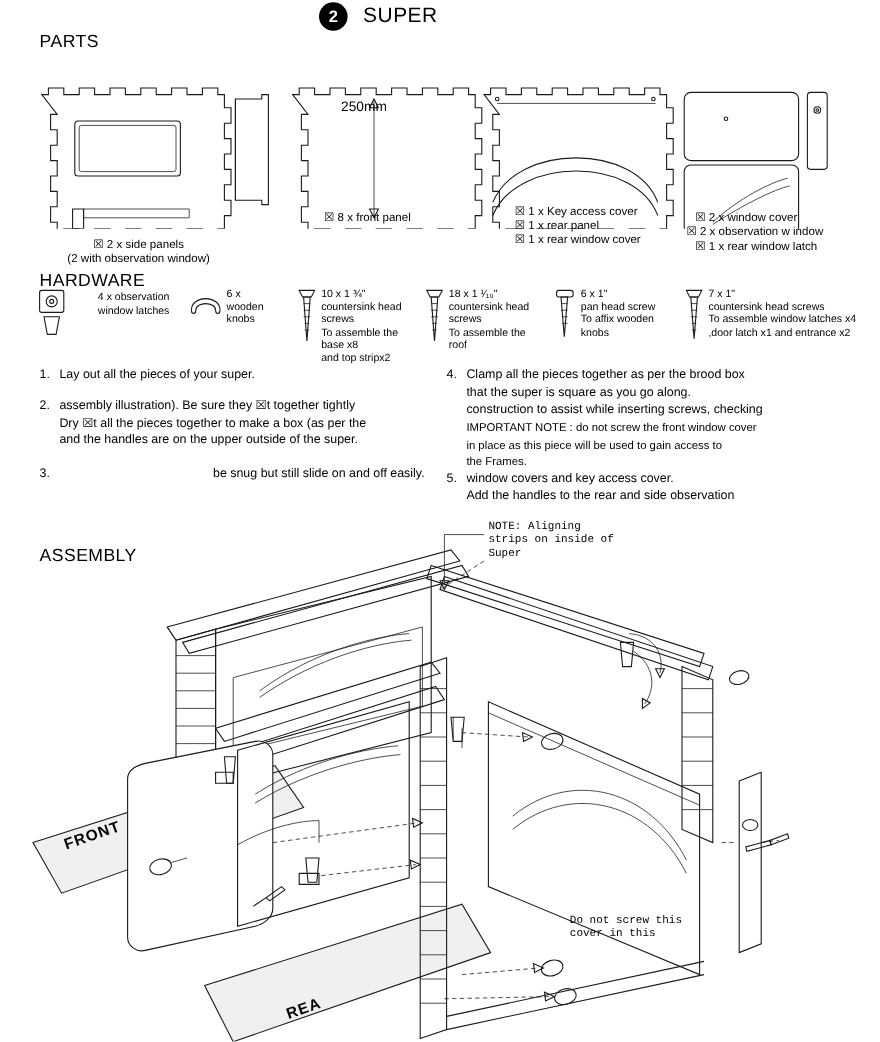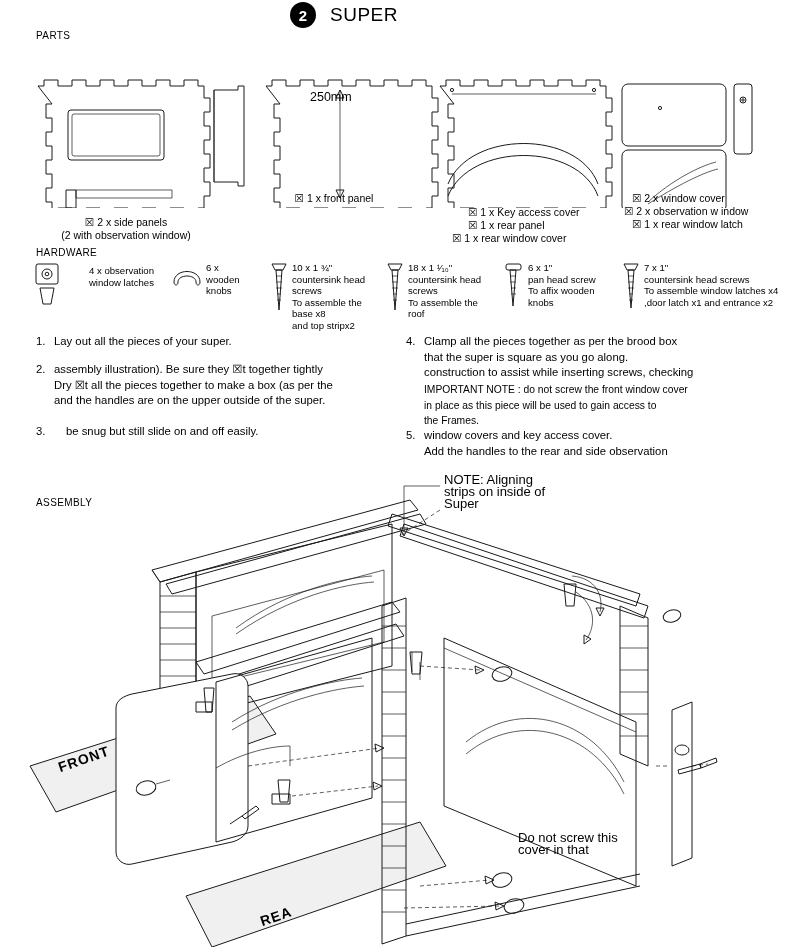--- a/index.html
+++ b/index.html
@@ -16,40 +16,40 @@
   
   .header{position:absolute;left:0;top:0;width:800px;height:34px;}
   .step-badge{
     position:absolute;left:290px;top:2px;width:26px;height:26px;border-radius:50%;
     background:#000;color:#fff;font-size:15px;font-weight:bold;
     display:flex;align-items:center;justify-content:center;
   }
   .step-title{position:absolute;left:330px;top:4px;font-size:19px;letter-spacing:.5px;}
 
   
-  .sec-label{position:absolute;font-size:10px;letter-spacing:.4px;}
+  .sec-label{position:absolute;font-size:16px;letter-spacing:.4px;}
   #lbl-parts{left:36px;top:30px;}
   #lbl-hardware{left:36px;top:247px;}
   #lbl-assembly{left:36px;top:497px;}
 
   
   .parts-area{position:absolute;left:0;top:38px;width:800px;height:200px;}
   .caption{position:absolute;font-size:10.5px;line-height:13px;text-align:center;}
 
   
   .hw{position:absolute;font-size:9.6px;line-height:11.5px;}
 
   
   .instr{position:absolute;font-size:11.3px;line-height:15.5px;}
   .instr .num{position:absolute;left:0;top:0;width:18px;}
   .instr .body{margin-left:18px;display:block;}
   .note-small{font-size:10.3px;}
 
   
-  .asm-note{position:absolute;font-size:13px;line-height:12px;}
+  .asm-note{position:absolute;font-size:10px;line-height:12px;font-family:Liberation Mono, monospace;}
 
   
   .banner-text{position:absolute;font-size:14px;font-weight:bold;letter-spacing:1px;}
 
   svg{display:block;}
   .ln{fill:none;stroke:#1a1a1a;stroke-width:1;}
   .ln-thin{fill:none;stroke:#1a1a1a;stroke-width:.7;}
   .ln-dash{fill:none;stroke:#1a1a1a;stroke-width:.7;stroke-dasharray:4 3;}
   .fillw{fill:#ffffff;stroke:#1a1a1a;stroke-width:1;}
   .fillg{fill:#f0f0f0;stroke:#1a1a1a;stroke-width:1;}
@@ -123,26 +123,26 @@
         <circle class="ln" cx="743" cy="62" r="3"></circle>
         <circle class="ln" cx="743" cy="62" r="1.2"></circle>
       </g>
     </svg>
 
     <div class="caption" style="left:26px;top:154px;width:200px;margin-top:24px;">
       <div>☒ 2 x side panels</div>
       <div>(2 with observation window)</div>
     </div>
     <div class="caption" style="left:244px;top:154px;width:180px;">
-      <div>☒ 1 x front panel</div>
-    </div>
-    <div class="caption" style="left:432px;top:168px;width:200px;text-align:left;">
+      <div>☒ 8 x front panel</div>
+    </div>
+    <div class="caption" style="left:432px;top:148px;width:200px;text-align:left;">
       <div style="margin-left:36px;">☒ 1 x Key access cover</div>
       <div style="margin-left:36px;">☒ 1 x rear panel</div>
-      <div style="margin-left:20px;">☒ 1 x rear window cover</div>
+      <div style="margin-left:36px;">☒ 1 x rear window cover</div>
     </div>
     <div class="caption" style="left:614px;top:154px;width:190px;text-align:left;">
       <div style="margin-left:18px;">☒ 2 x window cover</div>
       <div style="margin-left:10px;">☒ 2 x observation w indow</div>
       <div style="margin-left:18px;">☒ 1 x rear window latch</div>
     </div>
 
     <div style="position:absolute;left:310px;top:52px;font-size:12.5px;">250mm</div>
   </div>
 
@@ -227,21 +227,21 @@
 
   <div class="instr" style="left:36px;top:362px;width:350px;">
     <span class="num">2.</span>
     <span class="body">assembly illustration). Be sure they ☒t together tightly</span>
     <span class="body">Dry ☒t all the pieces together to make a box (as per the</span>
     <span class="body">and the handles are on the upper outside of the super.</span>
   </div>
 
   <div class="instr" style="left:36px;top:424px;width:350px;">
     <span class="num">3.</span>
-    <span class="body" style="margin-left:30px;">be snug but still slide on and off easily.</span>
+    <span class="body" style="margin-left:30px;text-align:right;">be snug but still slide on and off easily.</span>
   </div>
 
   <div class="instr" style="left:406px;top:334px;width:380px;">
     <span class="num">4.</span>
     <span class="body">Clamp all the pieces together as per the brood box</span>
     <span class="body">that the super is square as you go along.</span>
     <span class="body">construction to assist while inserting screws, checking</span>
   </div>
 
   <div class="instr note-small" style="left:406px;top:382px;width:390px;">
@@ -390,20 +390,20 @@
     </svg>
 
     <div class="asm-note" style="left:444px;top:8px;width:120px;">
       <div>NOTE: Aligning</div>
       <div>strips on inside of</div>
       <div>Super</div>
     </div>
 
     <div class="asm-note" style="left:518px;top:366px;width:140px;">
       <div>Do not screw this</div>
-      <div>cover in that</div>
+      <div>cover in this</div>
     </div>
 
     <div class="banner-text" style="left:56px;top:294px;transform:rotate(-19deg);transform-origin:left top;">FRONT</div>
     <div class="banner-text" style="left:258px;top:448px;transform:rotate(-19deg);transform-origin:left top;">REA</div>
   </div>
 
 </div>
 
 </body></html>

